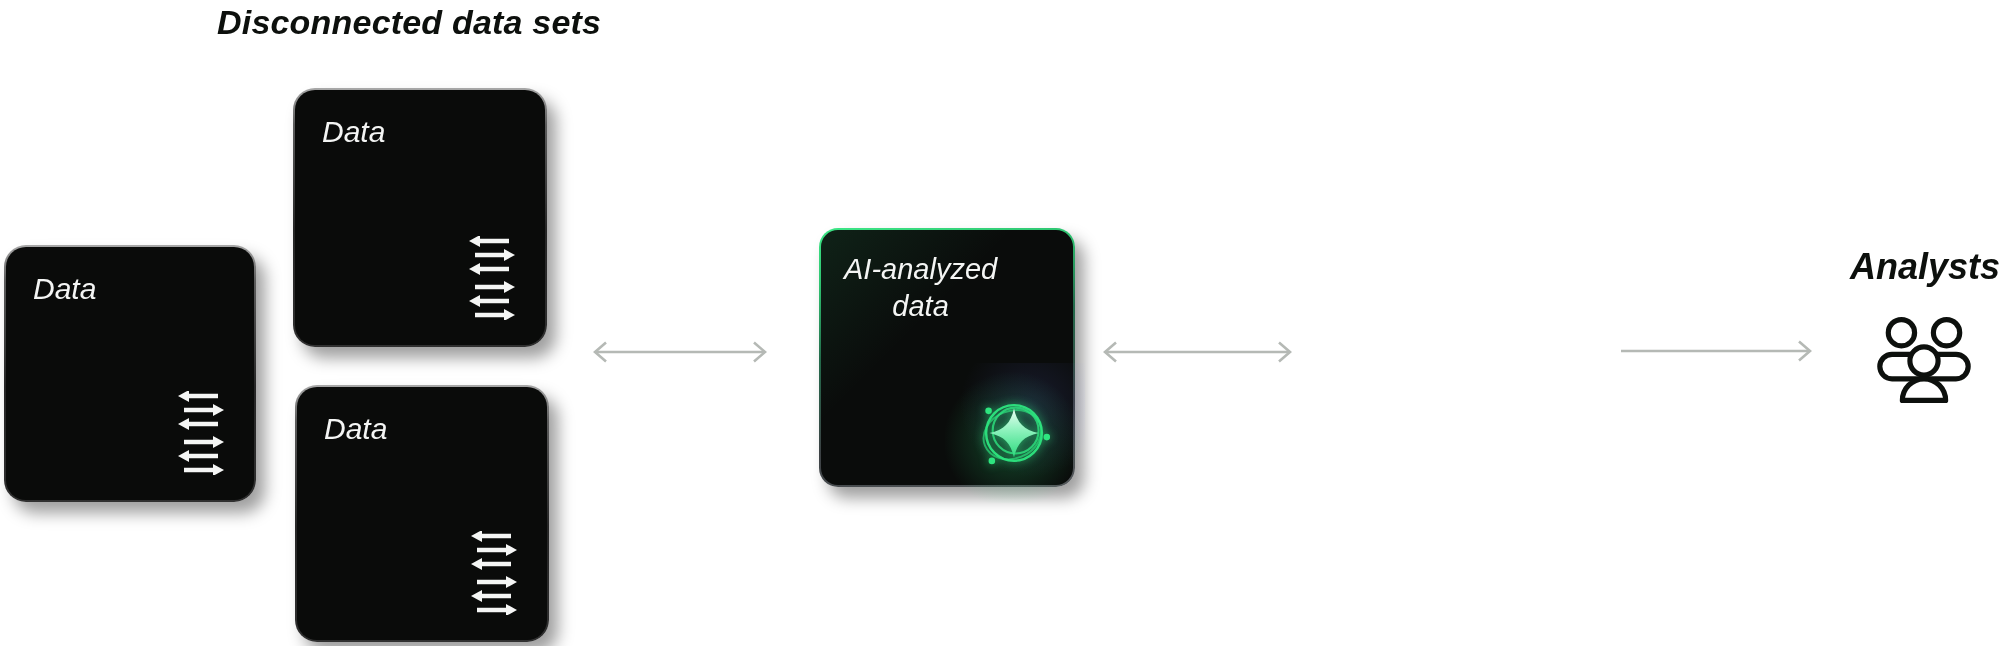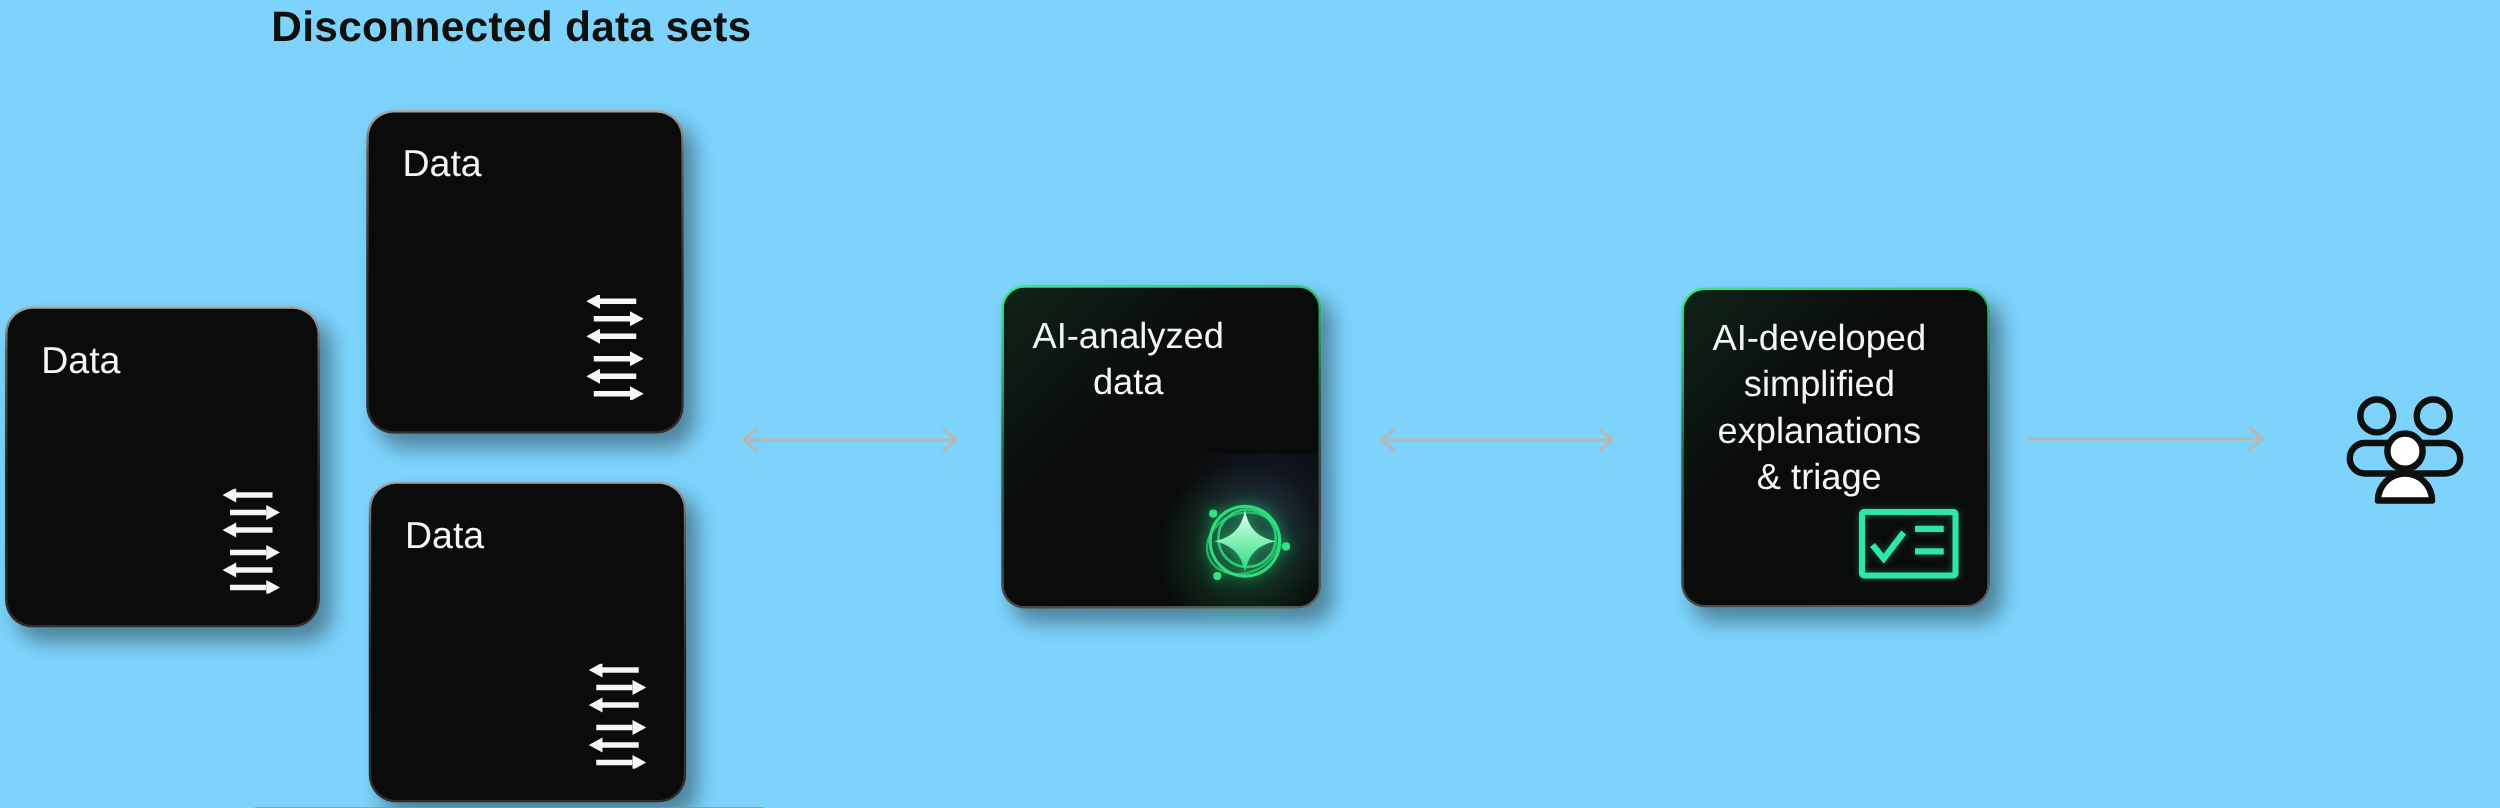--- a/index.html
+++ b/index.html
@@ -4,22 +4,23 @@
 <style>
   html, body { margin: 0; padding: 0; }
   body {
     font-family: "Liberation Sans", "DejaVu Sans", sans-serif;
     background: #48714f;
   }
   .canvas {
     position: relative;
     width: 2000px;
     height: 646px;
-    background: #7dd3fc;
+    background: #ffffff;
     overflow: hidden;
+    font-style: italic;
   }
 
   
   .diagram-title {
     position: absolute;
     left: 217px; top: 3px;
     font-size: 34px;
     font-weight: 600;
     color: #0d100d;
     letter-spacing: 0.2px;
@@ -68,21 +69,21 @@
     white-space: pre-line;
     color: #f4f5f4;
     font-weight: 400;
   }
   .ai-label { font-size: 29px; left: 23px; top: 21px; }
 
   
   .data-box-1 { left: 4px;   top: 245px; width: 248px; height: 253px; }
   .data-box-2 { left: 293px; top: 88px;  width: 250px; height: 255px; }
   .data-box-3 { left: 295px; top: 385px; width: 250px; height: 253px; }
-  .ai-analyzed-box  { left: 801px;  top: 228px; width: 252px; height: 255px; }
+  .ai-analyzed-box  { left: 819px;  top: 228px; width: 252px; height: 255px; }
   .ai-developed-box { left: 1345px; top: 230px; width: 243px; height: 252px; }
 
   
   .transfer-icon {
     position: absolute;
     right: 30px; bottom: 25px;
     width: 46px; height: 84px;
   }
   .orbit-glow {
     position: absolute;
@@ -227,44 +228,29 @@
   </div>
 
   <svg class="connector connector-2" width="213" height="26" viewBox="0 0 213 26">
     <g stroke="#b5b9b5" stroke-width="2.6" fill="none">
       <line x1="15" y1="13" x2="198" y2="13"></line>
       <polyline points="25,3.5 14,13 25,22.5"></polyline>
       <polyline points="188,3.5 199,13 188,22.5"></polyline>
     </g>
   </svg>
 
-  <div class="box-outer ai-border ai-developed-box">
-    <div class="box-inner">
-      <div class="box-label ai-label">AI-developed
-simplified
-explanations
-&amp; triage</div>
-      <svg class="checklist-icon" viewBox="0 0 80 56">
-        <g stroke="#2ee6a6" stroke-width="5" fill="none">
-          <rect x="2.5" y="2.5" width="75" height="51" rx="2"></rect>
-          <polyline points="11,29 20,40 36,19"></polyline>
-          <line x1="45" y1="16" x2="68" y2="16"></line>
-          <line x1="45" y1="34" x2="68" y2="34"></line>
-        </g>
-      </svg>
-    </div>
-  </div>
 
   <svg class="connector connector-3" width="205" height="26" viewBox="0 0 205 26">
     <g stroke="#b5b9b5" stroke-width="2.6" fill="none">
       <line x1="2" y1="13" x2="190" y2="13"></line>
       <polyline points="180,3.5 191,13 180,22.5"></polyline>
     </g>
   </svg>
 
+  <div class="analysts-label">Analysts</div>
   <svg class="people-icon" viewBox="0 0 100 92">
     <g stroke="#0d100d" stroke-width="5.5" stroke-linejoin="round">
       <circle cx="26" cy="17" r="14" fill="none"></circle>
       <circle cx="74" cy="17" r="14" fill="none"></circle>
       <rect x="3" y="40" width="94" height="26" rx="13" fill="none"></rect>
       <circle cx="50" cy="47" r="15" fill="#ffffff"></circle>
       <path d="M27 89 a23 23 0 0 1 46 0 Z" fill="#ffffff"></path>
     </g>
   </svg>
 

